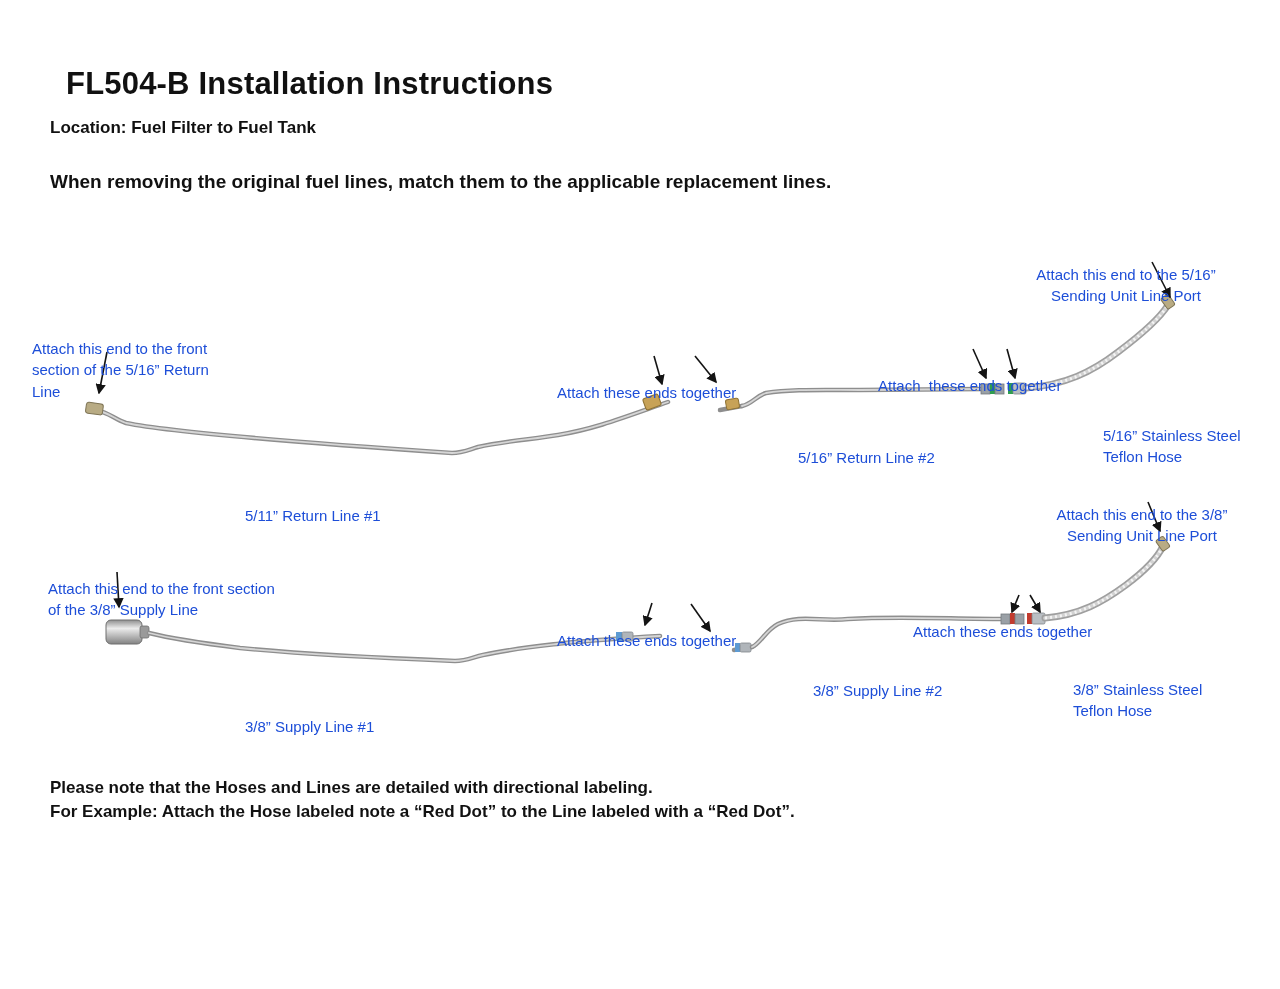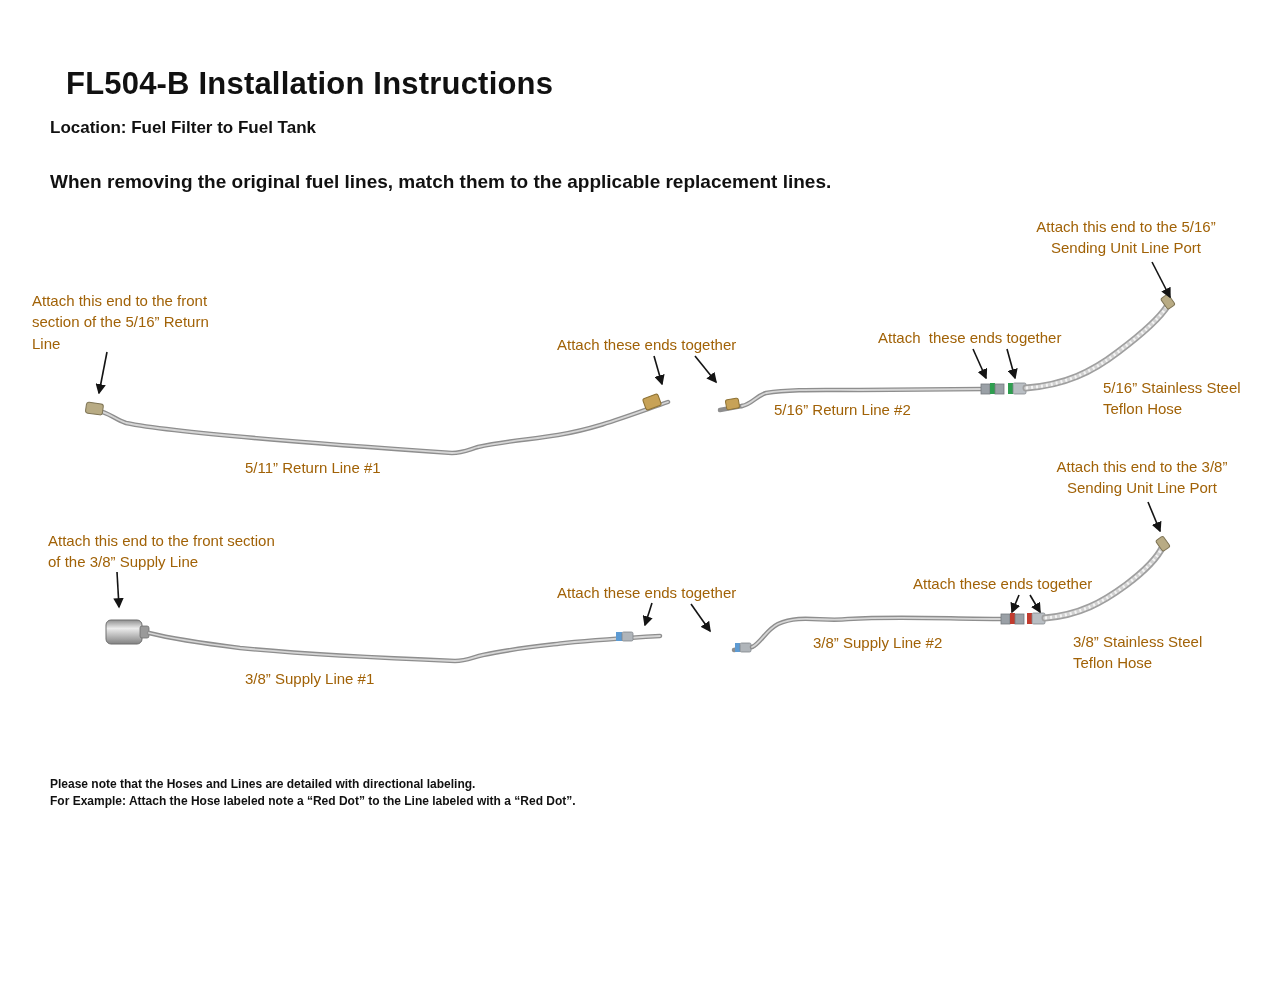--- a/index.html
+++ b/index.html
@@ -8,22 +8,22 @@
     width:1280px; height:989px;
     background:#ffffff;
     font-family:"Liberation Sans", sans-serif;
     color:#111;
     overflow:hidden;
   }
   .abs { position:absolute; }
   .title { left:66px; top:66px; font-size:31px; font-weight:bold; letter-spacing:0.2px; }
   .location { left:50px; top:118px; font-size:17px; font-weight:bold; }
   .intro { left:50px; top:171px; font-size:19px; font-weight:bold; }
-  .notes { left:50px; top:776px; font-size:12px; font-weight:bold; line-height:1.42; }
-  .lbl { position:absolute; font-size:15px; line-height:1.42; color:#a16207; }
+  .notes { left:50px; top:776px; font-size:17px; font-weight:bold; line-height:1.42; }
+  .lbl { position:absolute; font-size:15px; line-height:1.42; color:#1d4ed8;margin-top:48px; }
   .nowrap { white-space:pre;text-align:center; }
   .center { text-align:center; }
   svg.diagram { position:absolute; left:0; top:0; width:1280px; height:989px; }
 </style>
 </head>
 <body>
 
 <div class="page">
 
   <div class="abs title">FL504-B Installation Instructions</div>
@@ -124,21 +124,21 @@
       <path d="M 691 604 L 710 631" marker-end="url(#arrow)"></path>
       <path d="M 1019 595 L 1012 612" marker-end="url(#arrow)"></path>
       <path d="M 1030 595 L 1040 612" marker-end="url(#arrow)"></path>
     </g>
   </svg>
 
   <div class="lbl center" style="left:1018px; top:216px; width:216px;">Attach this end to the 5/16” Sending Unit Line Port</div>
   <div class="lbl" style="left:32px; top:290px; width:205px;">Attach this end to the front section of the 5/16” Return Line</div>
   <div class="lbl nowrap" style="left:557px; top:334px;">Attach these ends together</div>
   <div class="lbl nowrap" style="left:878px; top:327px;">Attach  these ends together</div>
-  <div class="lbl nowrap" style="left:774px; top:399px;">5/16” Return Line #2</div>
+  <div class="lbl nowrap" style="left:798px; top:399px;">5/16” Return Line #2</div>
   <div class="lbl" style="left:1103px; top:377px; width:162px;">5/16” Stainless Steel Teflon Hose</div>
   <div class="lbl nowrap" style="left:245px; top:457px;">5/11” Return Line #1</div>
 
   <div class="lbl center" style="left:1042px; top:456px; width:200px;">Attach this end to the 3/8” Sending Unit Line Port</div>
   <div class="lbl" style="left:48px; top:530px; width:232px;">Attach this end to the front section of the 3/8” Supply Line</div>
   <div class="lbl nowrap" style="left:557px; top:582px;">Attach these ends together</div>
   <div class="lbl nowrap" style="left:913px; top:573px;">Attach these ends together</div>
   <div class="lbl nowrap" style="left:813px; top:632px;">3/8” Supply Line #2</div>
   <div class="lbl" style="left:1073px; top:631px; width:152px;">3/8” Stainless Steel Teflon Hose</div>
   <div class="lbl nowrap" style="left:245px; top:668px;">3/8” Supply Line #1</div>

